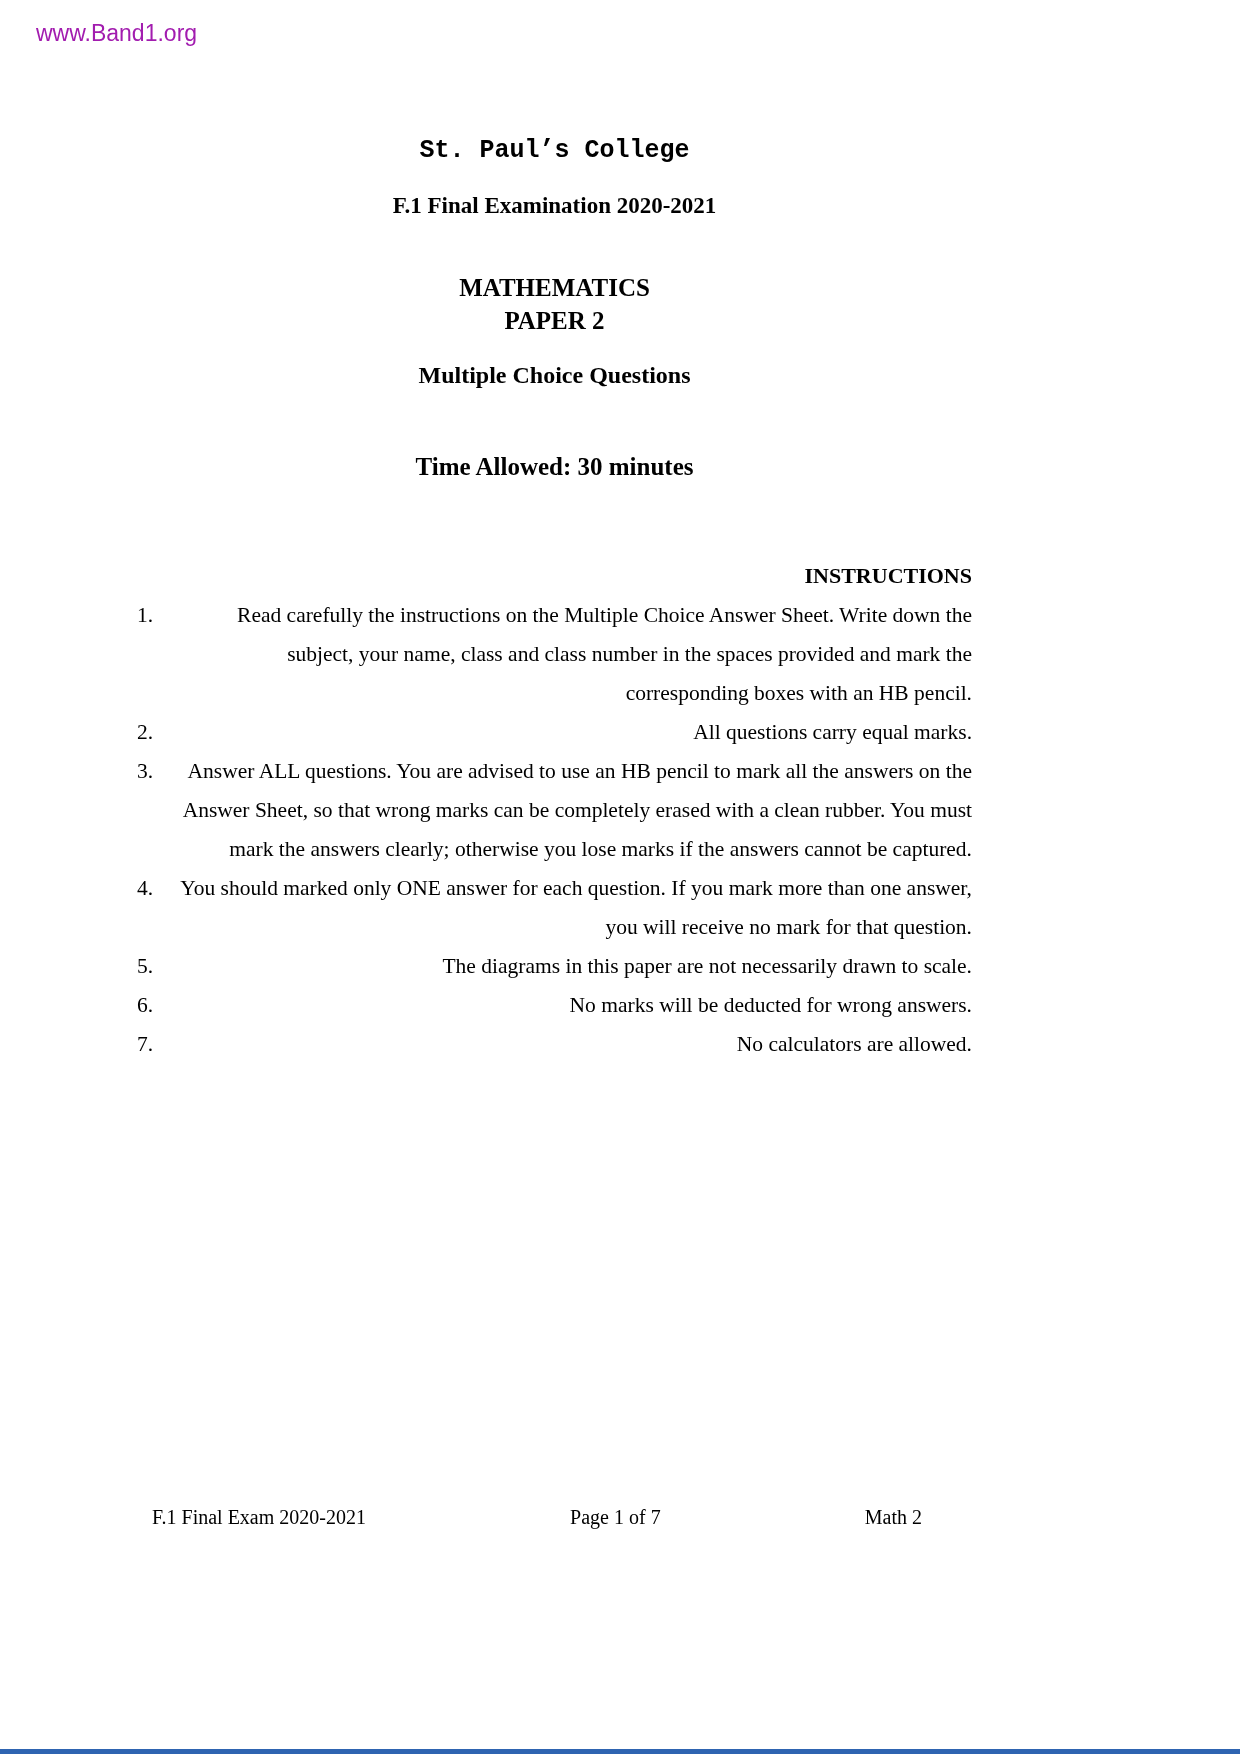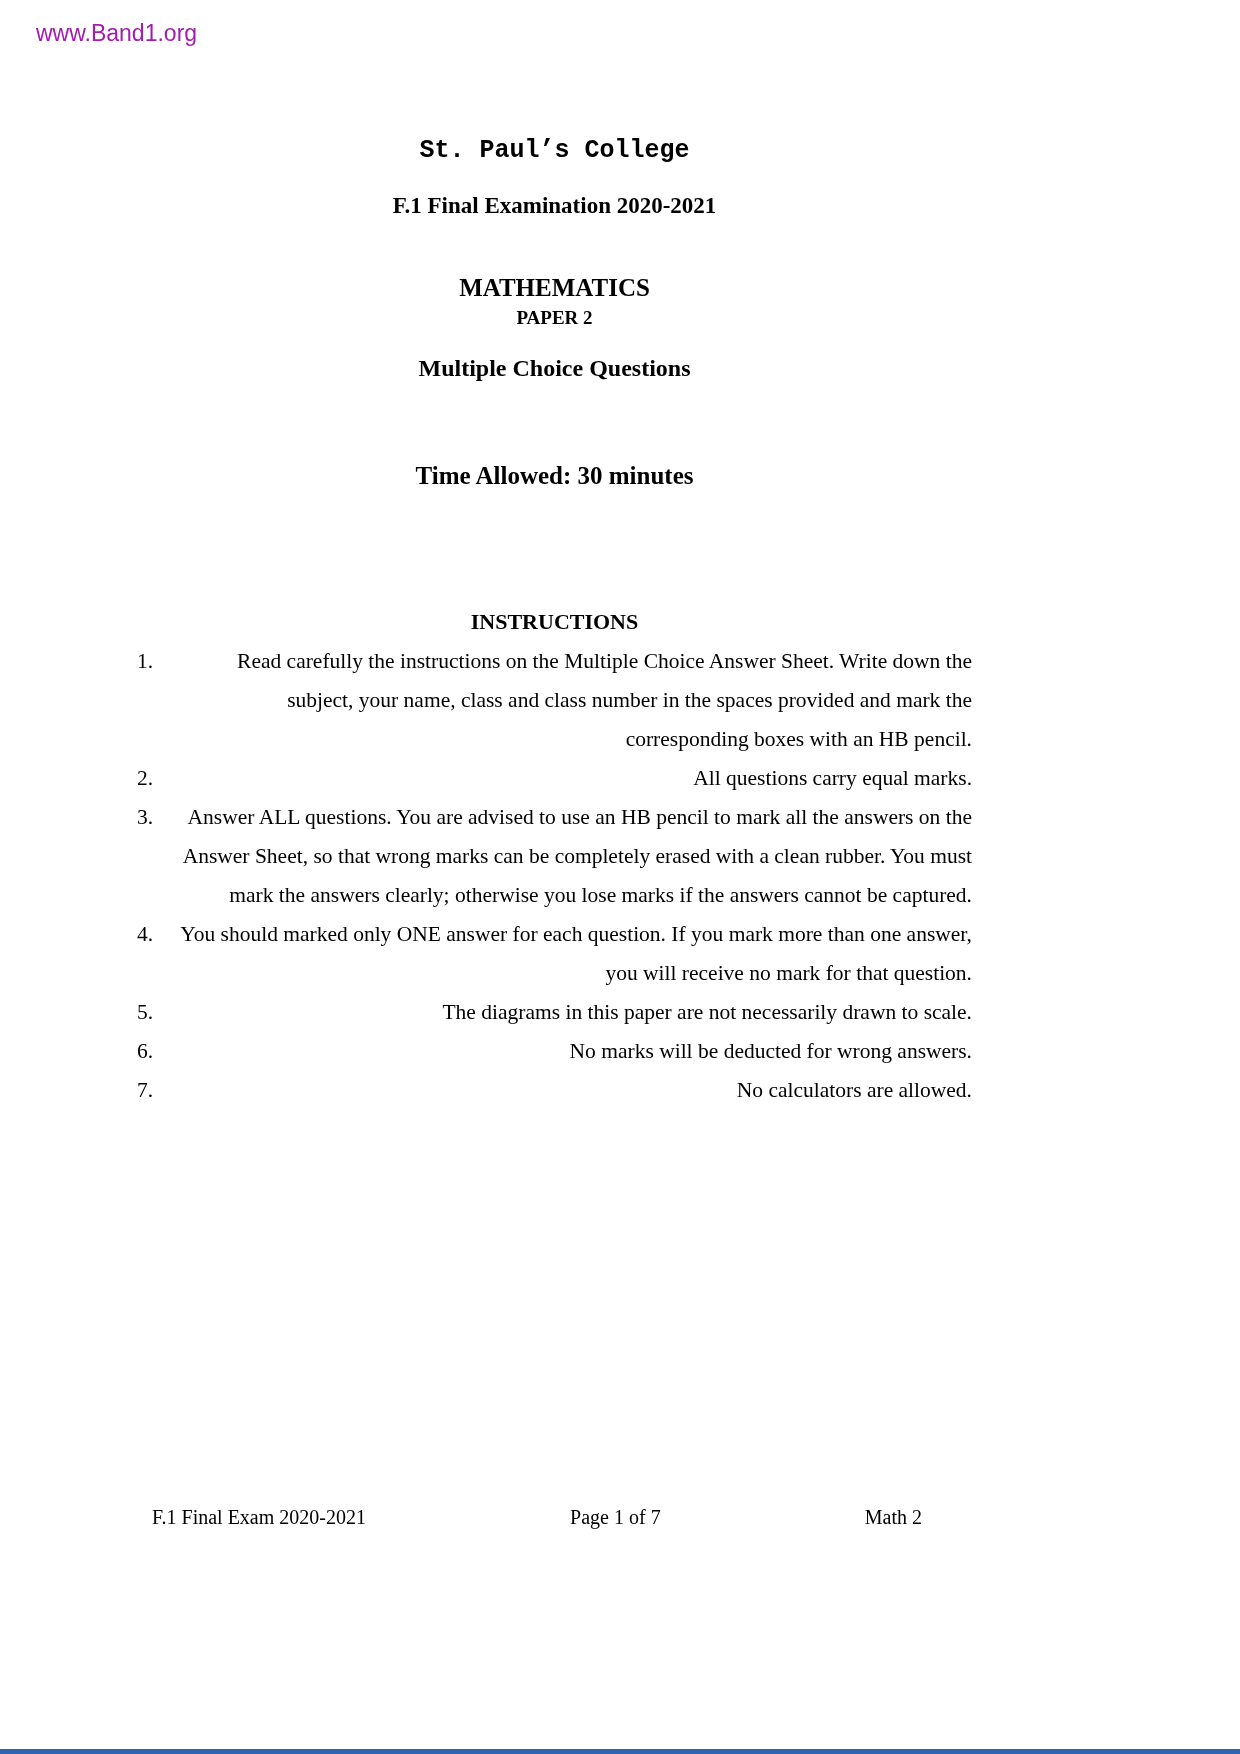--- a/index.html
+++ b/index.html
@@ -27,28 +27,28 @@
     width:835px;
   }
   .title-block {
     text-align:center;
     font-weight:bold;
     line-height:1.15;
   }
   .school  { margin-top:137px; font-size:25px;font-family:Liberation Mono, monospace; }
   .exam    { margin-top:27px;  font-size:23px; }
   .subject { margin-top:55px;  font-size:25px; }
-  .paper   { margin-top:4px;   font-size:19px; }
+  .paper   { margin-top:4px;   font-size:25px; }
   .mcq     { margin-top:26px;  font-size:24px; }
-  .time    { margin-top:80px;  font-size:25px; }
+  .time    { margin-top:64px;  font-size:25px; }
   .instructions-title {
-    margin-top:118px;
+    margin-top:81px;
     font-size:22px;
     font-weight:bold;
-    text-align:center;
+    text-align:right;
   }
   .instr-list {
     margin-top:7px;
     font-size:21.5px;
     line-height:39px;
   }
   .instr-item { display:flex; }
   .instr-num  { flex:0 0 43px; width:43px; }
   .instr-text { flex:1; text-align:right; }
   .footer {

